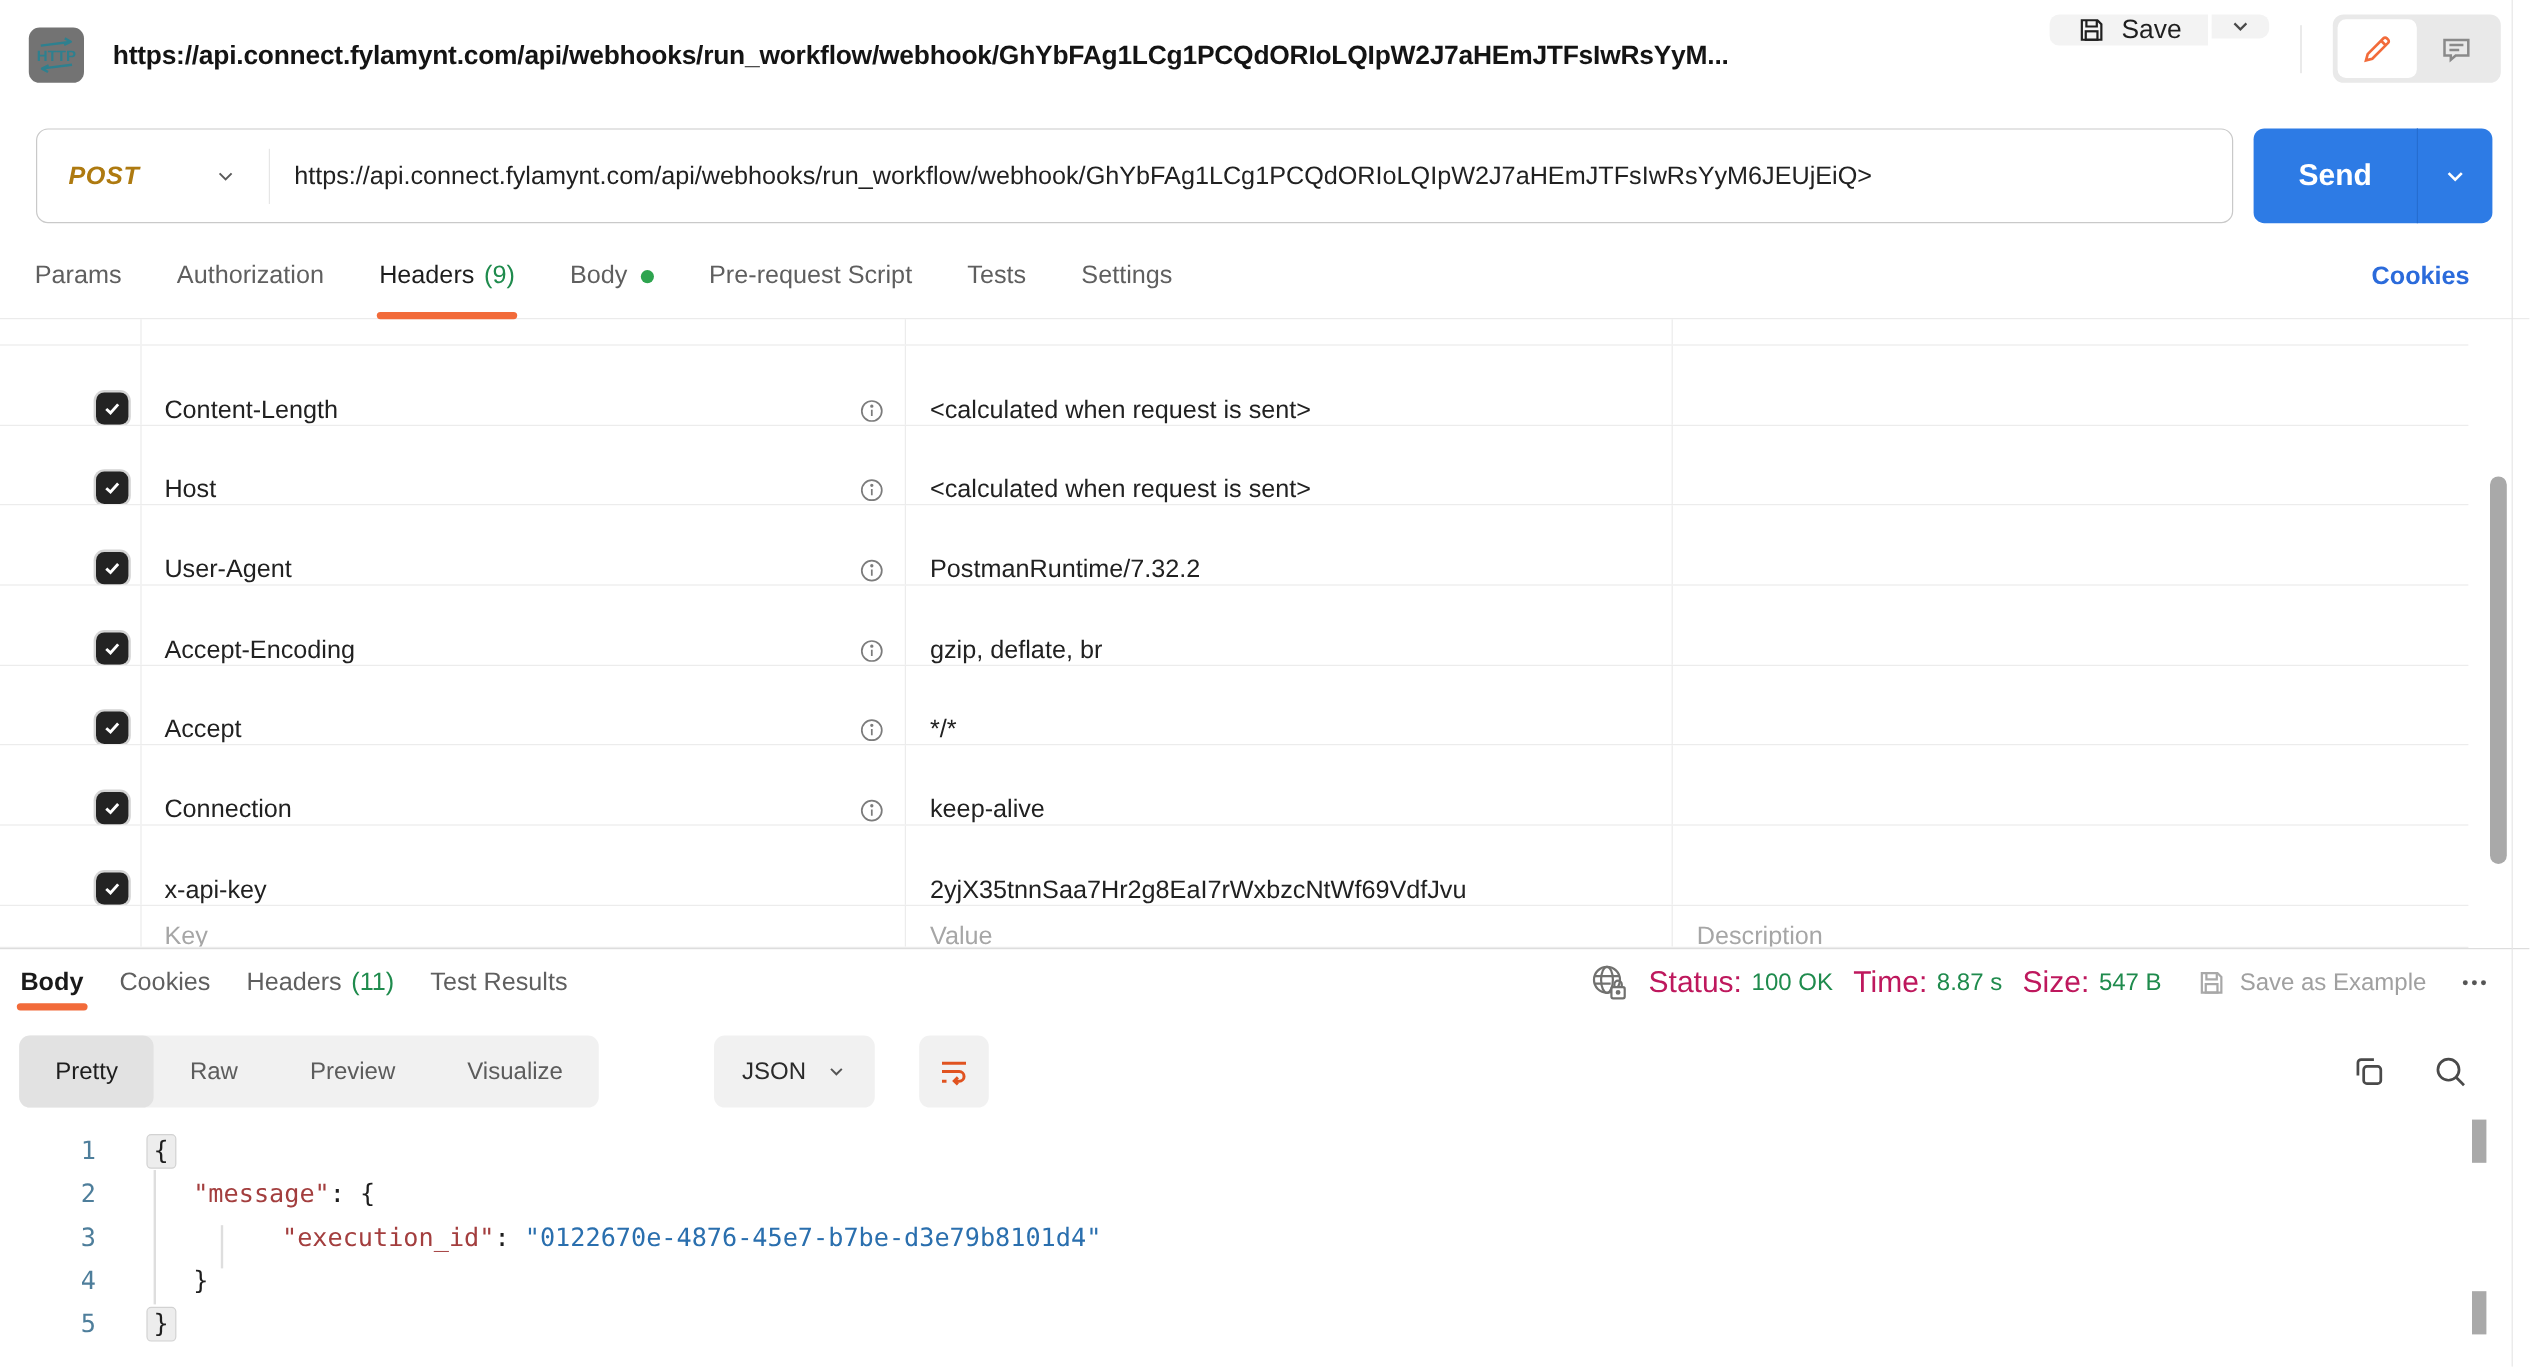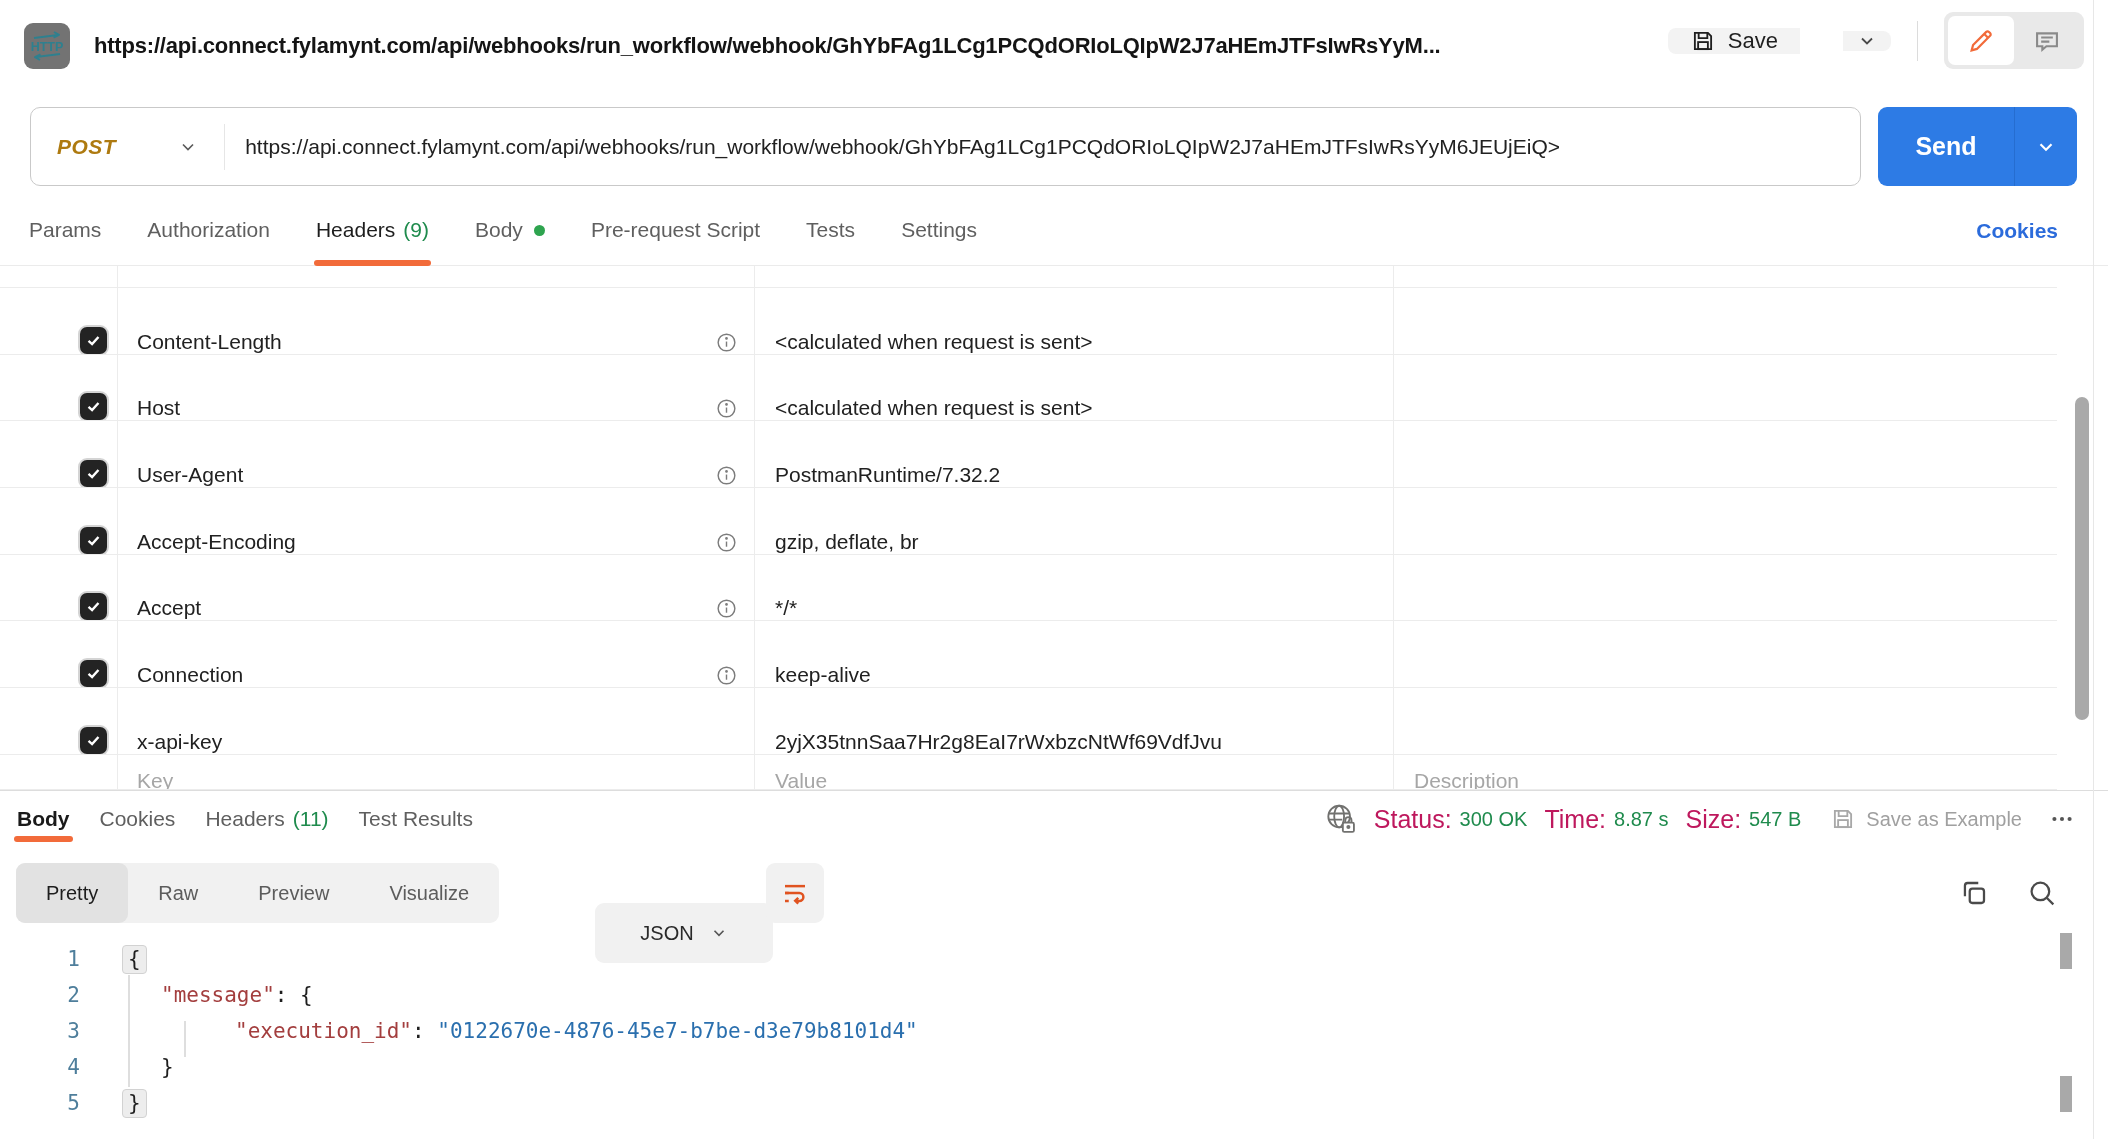--- a/index.html
+++ b/index.html
@@ -5,21 +5,21 @@
   * { margin:0; padding:0; box-sizing:border-box; }
   html,body { width:2108px; height:1139px; overflow:hidden; background:#fff; }
   body { font-family:"Liberation Sans", sans-serif; color:#1f1f1f; }
   .app { position:relative; width:2108px; height:1139px; background:#fff; }
 
   
   .topbar { position:absolute; left:0; top:0; width:2108px; height:92px; display:flex; align-items:center; padding:0 24px; }
   .http-badge { width:46px; height:46px; background:#737373; border-radius:9px; display:flex; align-items:center; justify-content:center; flex:0 0 auto; }
   .req-title { margin-left:24px; font-size:22px; font-weight:700; color:#141414; white-space:nowrap; overflow:hidden; width:1540px; letter-spacing:-0.2px; }
   .topbar-right { position:absolute; right:24px; top:12px; display:flex; align-items:center; height:57px; }
-  .save-group { display:flex; align-items:center; height:57px;gap:40px; }
+  .save-group { display:flex; align-items:flex-start; height:57px; }
   .btn-save { display:flex; align-items:center; gap:12px; background:#f3f3f3; border:none; border-radius:8px 0 0 8px; padding:0 22px; font-size:22px; color:#1f1f1f; cursor:pointer; font-family:inherit; }
   .btn-save-caret { display:flex; align-items:center; justify-content:center; width:48px; background:#f3f3f3; border:none; border-radius:0 8px 8px 0; margin-left:3px; cursor:pointer; color:#4a4a4a; }
   .vsep { width:1px; height:40px; background:#dcdcdc; margin:0 26px; }
   .edit-seg { display:flex; align-items:center; background:#e9e9e9; border-radius:9px; padding:4px; height:57px; }
   .edit-seg .seg { width:66px; height:49px; display:flex; align-items:center; justify-content:center; border:none; background:transparent; border-radius:7px; cursor:pointer; }
   .edit-seg .seg.active { background:#fff; }
 
   
   .url-row { position:absolute; left:0; top:107px; width:2108px; height:79px; }
   .url-box { position:absolute; left:30px; top:0; width:1831px; height:79px; border:1.5px solid #c9c9c9; border-radius:10px; background:#fff; display:flex; align-items:center; }
@@ -69,21 +69,21 @@
   .meta-label { color:#be185d; font-size:25px; }
   .meta-value { color:#1f8b4d; font-size:20px; }
   .meta-pair { display:flex; gap:8px; align-items:center; }
   .save-example { display:flex; align-items:center; gap:10px; color:#a0a0a0; font-size:20px; margin-left:12px; cursor:pointer; background:none; border:none; font-family:inherit; }
   .more-btn { background:none; border:none; color:#555; display:flex; align-items:center; margin-left:10px; cursor:pointer; }
 
   .resp-toolbar { position:absolute; left:0; top:72px; width:2108px; height:60px; }
   .view-seg { position:absolute; left:16px; top:0; height:60px; background:#f1f1f1; border-radius:9px; display:flex; align-items:stretch; }
   .view-tab { border:none; background:transparent; font-family:inherit; font-size:20px; color:#5c5c5c; padding:0 30px; border-radius:9px; cursor:pointer;text-align:center; }
   .view-tab.active { background:#e2e2e2; color:#1d1d1d; }
-  .fmt-select { position:absolute; left:595px; top:0; width:178px; height:60px; background:#f1f1f1; border:none; border-radius:9px; display:flex; align-items:center; justify-content:center; gap:16px; font-family:inherit; font-size:20px; color:#2a2a2a; cursor:pointer;margin-top:40px; }
+  .fmt-select { position:absolute; left:595px; top:0; width:134px; height:60px; background:#f1f1f1; border:none; border-radius:9px; display:flex; align-items:center; justify-content:center; gap:16px; font-family:inherit; font-size:20px; color:#2a2a2a; cursor:pointer; }
   .wrap-btn { position:absolute; left:766px; top:0; width:58px; height:60px; background:#f1f1f1; border:none; border-radius:9px; display:flex; align-items:center; justify-content:center; cursor:pointer; color:#e05320; }
   .tool-icons { position:absolute; right:50px; top:0; height:60px; display:flex; align-items:center; gap:36px; color:#4a4a4a; }
   .tool-icons button { background:none; border:none; color:#4a4a4a; display:flex; cursor:pointer; }
 
   
   .code-area { position:absolute; left:0; top:150px; width:2040px; height:199px; font-family:"DejaVu Sans Mono", monospace; font-size:21px; }
   .code-line { display:flex; height:36px; align-items:center; white-space:pre; }
   .gutter { width:94px; text-align:right; padding-right:14px; color:#4e7e9b; flex:0 0 auto; }
   .code-content { padding-left:28px; display:flex; align-items:center; white-space:pre; }
   .o1 { margin-left:39px; } .o2 { margin-left:113px; }
@@ -395,21 +395,21 @@
       <svg width="32" height="34" viewBox="0 0 26 27" fill="none" stroke="#71716f" stroke-width="1.5">
         <circle cx="11.5" cy="11.5" r="8.8"></circle>
         <ellipse cx="11.5" cy="11.5" rx="4" ry="8.8"></ellipse>
         <path d="M3 9h17M3 14h11"></path>
         <rect x="14.5" y="16.5" width="9" height="7.5" rx="1.2" fill="#fff"></rect>
         <path d="M16.5 16.5v-2a2.5 2.5 0 0 1 5 0v2"></path>
         <circle cx="19" cy="20" r="0.9" fill="#71716f"></circle>
       </svg>
       <div class="meta-pair">
         <span class="meta-label">Status:</span>
-        <span class="meta-value">300 OK</span>
+        <span class="meta-value">100 OK</span>
       </div>
       <div class="meta-pair">
         <span class="meta-label">Time:</span>
         <span class="meta-value">8.87 s</span>
       </div>
       <div class="meta-pair">
         <span class="meta-label">Size:</span>
         <span class="meta-value">547 B</span>
       </div>
       <button class="save-example">

